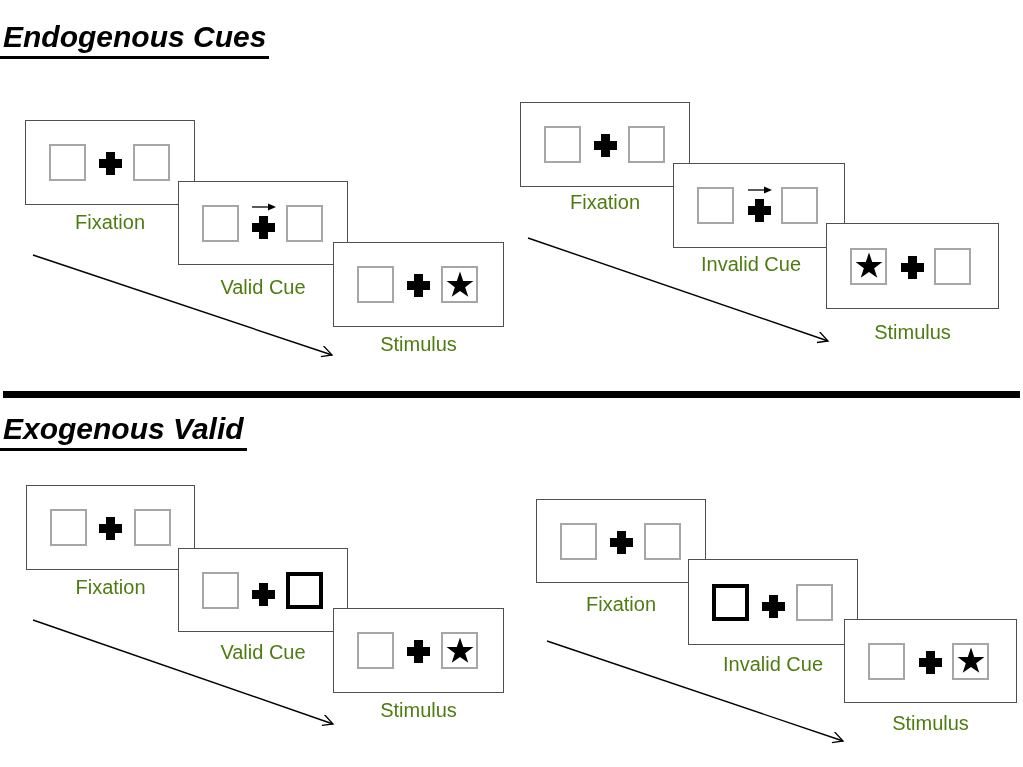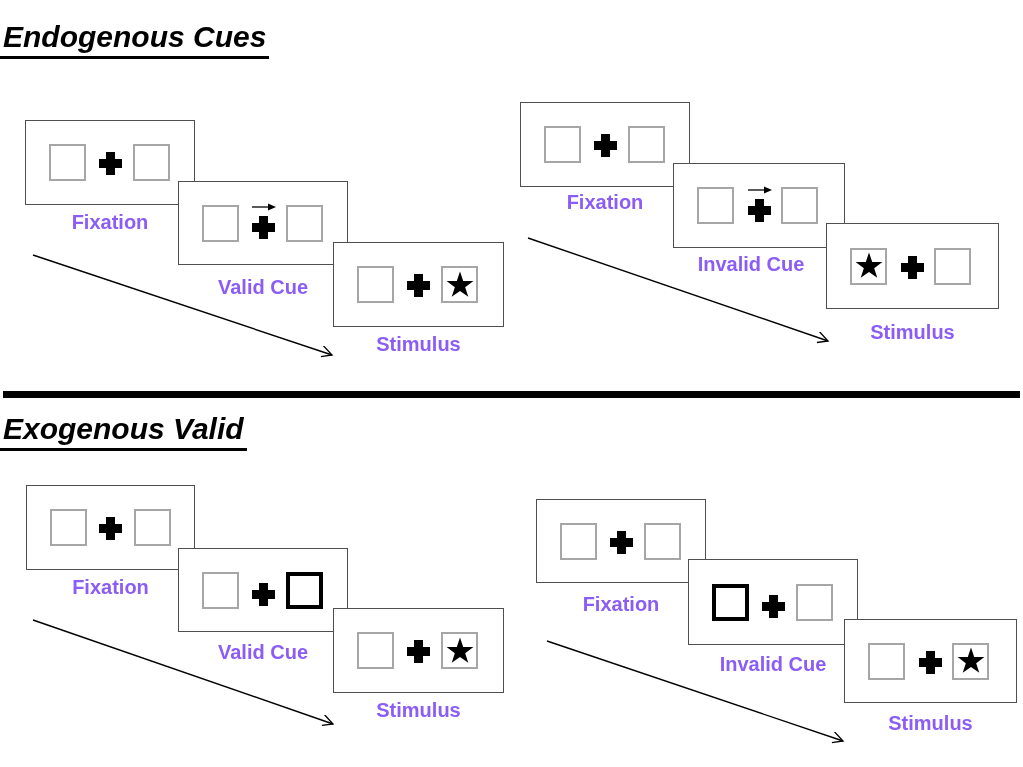--- a/index.html
+++ b/index.html
@@ -54,23 +54,23 @@
   .cue-arrow {
     position:absolute;
     width:24px; height:9px;
     left:50%; top:50%;
     margin-left:-11px; margin-top:-21px;
   }
   .star-icon { width:30px; height:30px; fill:#000; }
 
   .lbl {
     position:absolute;
-    font-weight:bold; font-size:20px; line-height:22px;
+    font-weight:normal; font-size:20px; line-height:22px;
     text-align:center; white-space:nowrap;
-    color:#8b5cf6;
+    color:#4d7c0f;
   }
   .diag { position:absolute; overflow:visible; }
   .diag line { stroke:#000; stroke-width:1.4; }
 </style>
 </head>
 <body>
 
 <svg width="0" height="0" style="position:absolute" aria-hidden="true">
   <defs>
     <marker id="arrowhead" markerUnits="userSpaceOnUse" markerWidth="18" markerHeight="14" refX="12" refY="6" orient="auto">

